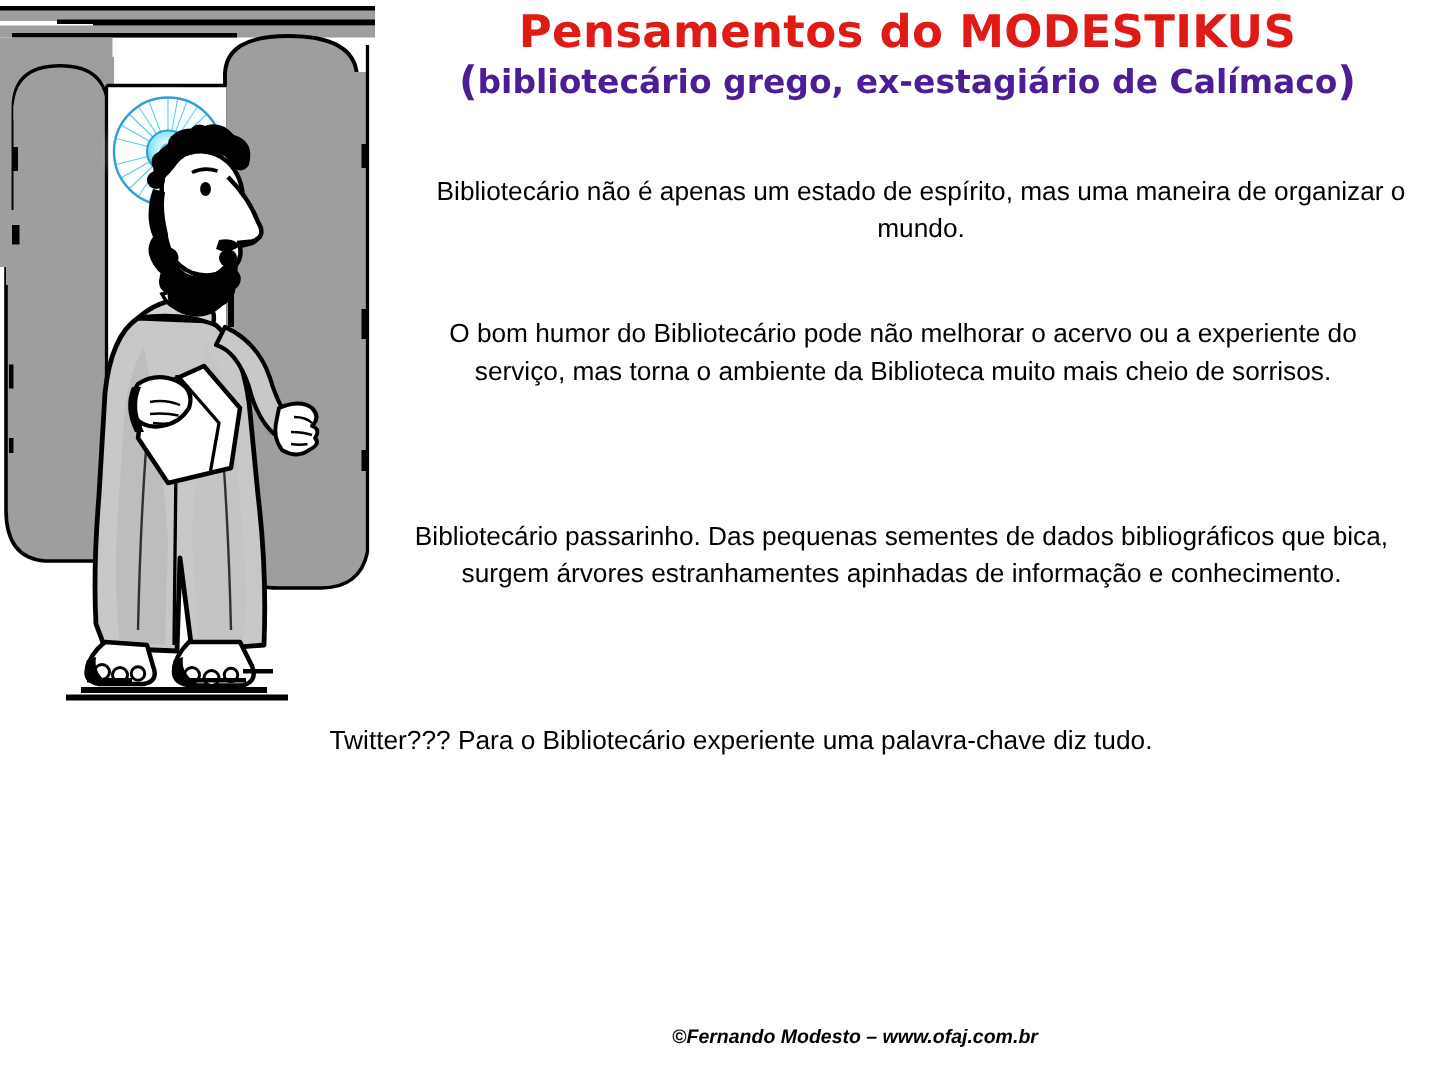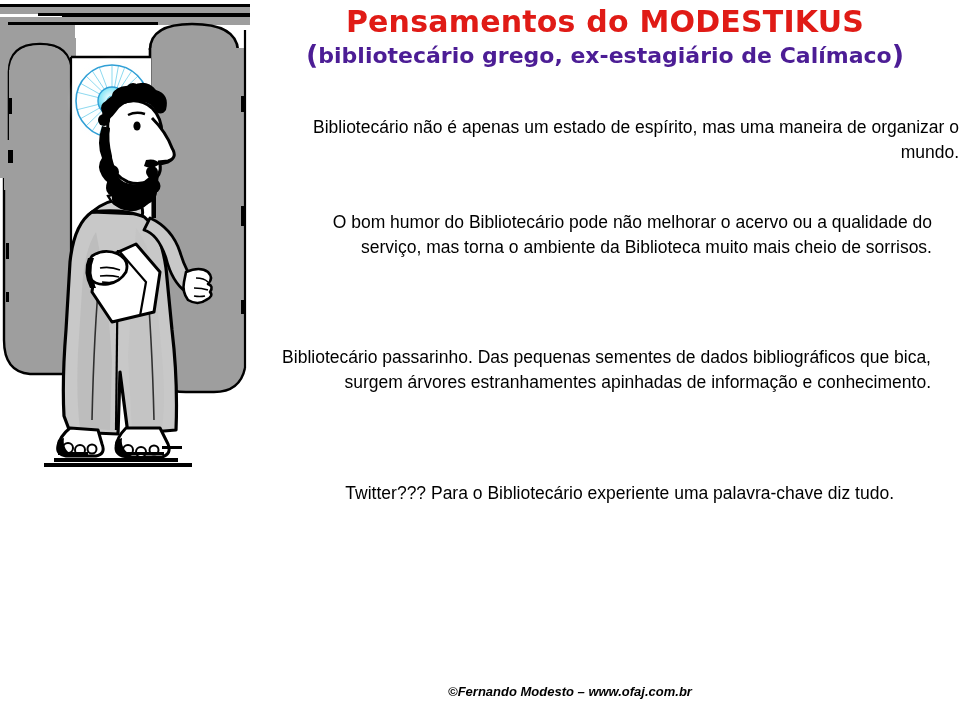--- a/index.html
+++ b/index.html
@@ -69,21 +69,21 @@
     vertical-align: -1px;
   }
 
   
   .para {
     position: absolute;
     font-family: "Liberation Sans", sans-serif;
     font-size: 17.5px;
     line-height: 25px;
     color: #000000;
-    text-align: right;
+    text-align: center;
   }
   #para-1 { left: 269px; top: 115px;  width: 690px; }
   #para-2 { left: 272px; top: 210px;  width: 660px; }
   #para-3 { left: 271px; top: 345px;  width: 660px; }
   #para-4 { left: 94px;  top: 481px;  width: 800px; }
   #para-5 { left: 40px;  top: 547px;  width: 880px; }
 
   
   #footer {
     position: absolute;
@@ -341,21 +341,21 @@
     </svg>
   </div>
 
   <div id="title-block">
     <div id="title-main" style="color: rgb(224, 27, 22);">Pensamentos do MODESTIKUS</div>
     <div id="title-sub" style="color: #4c1d95;"><span class="paren">(</span><span>bibliotecário grego, ex-estagiário de Calímaco</span><span class="paren">)</span></div>
   </div>
 
   <div class="para" id="para-1">Bibliotecário não é apenas um estado de espírito, mas uma maneira de organizar o mundo.</div>
 
-  <div class="para" id="para-2">O bom humor do Bibliotecário pode não melhorar o acervo ou a qualidade do serviço, mas torna o ambiente da Biblioteca muito mais cheio de sorrisos.</div>
+  <div class="para" id="para-2">O bom humor do Bibliotecário pode não melhorar o acervo ou a experiente do serviço, mas torna o ambiente da Biblioteca muito mais cheio de sorrisos.</div>
 
   <div class="para" id="para-4">Twitter???  Para o Bibliotecário experiente uma palavra-chave diz tudo.</div>
 
   <div class="para" id="para-3">Bibliotecário passarinho. Das pequenas sementes de dados bibliográficos que bica, surgem árvores estranhamentes apinhadas de informação e conhecimento.</div>
 
 
   <div id="footer">
     <span id="footer-credit">©Fernando Modesto – www.ofaj.com.br</span>
   </div>
 

